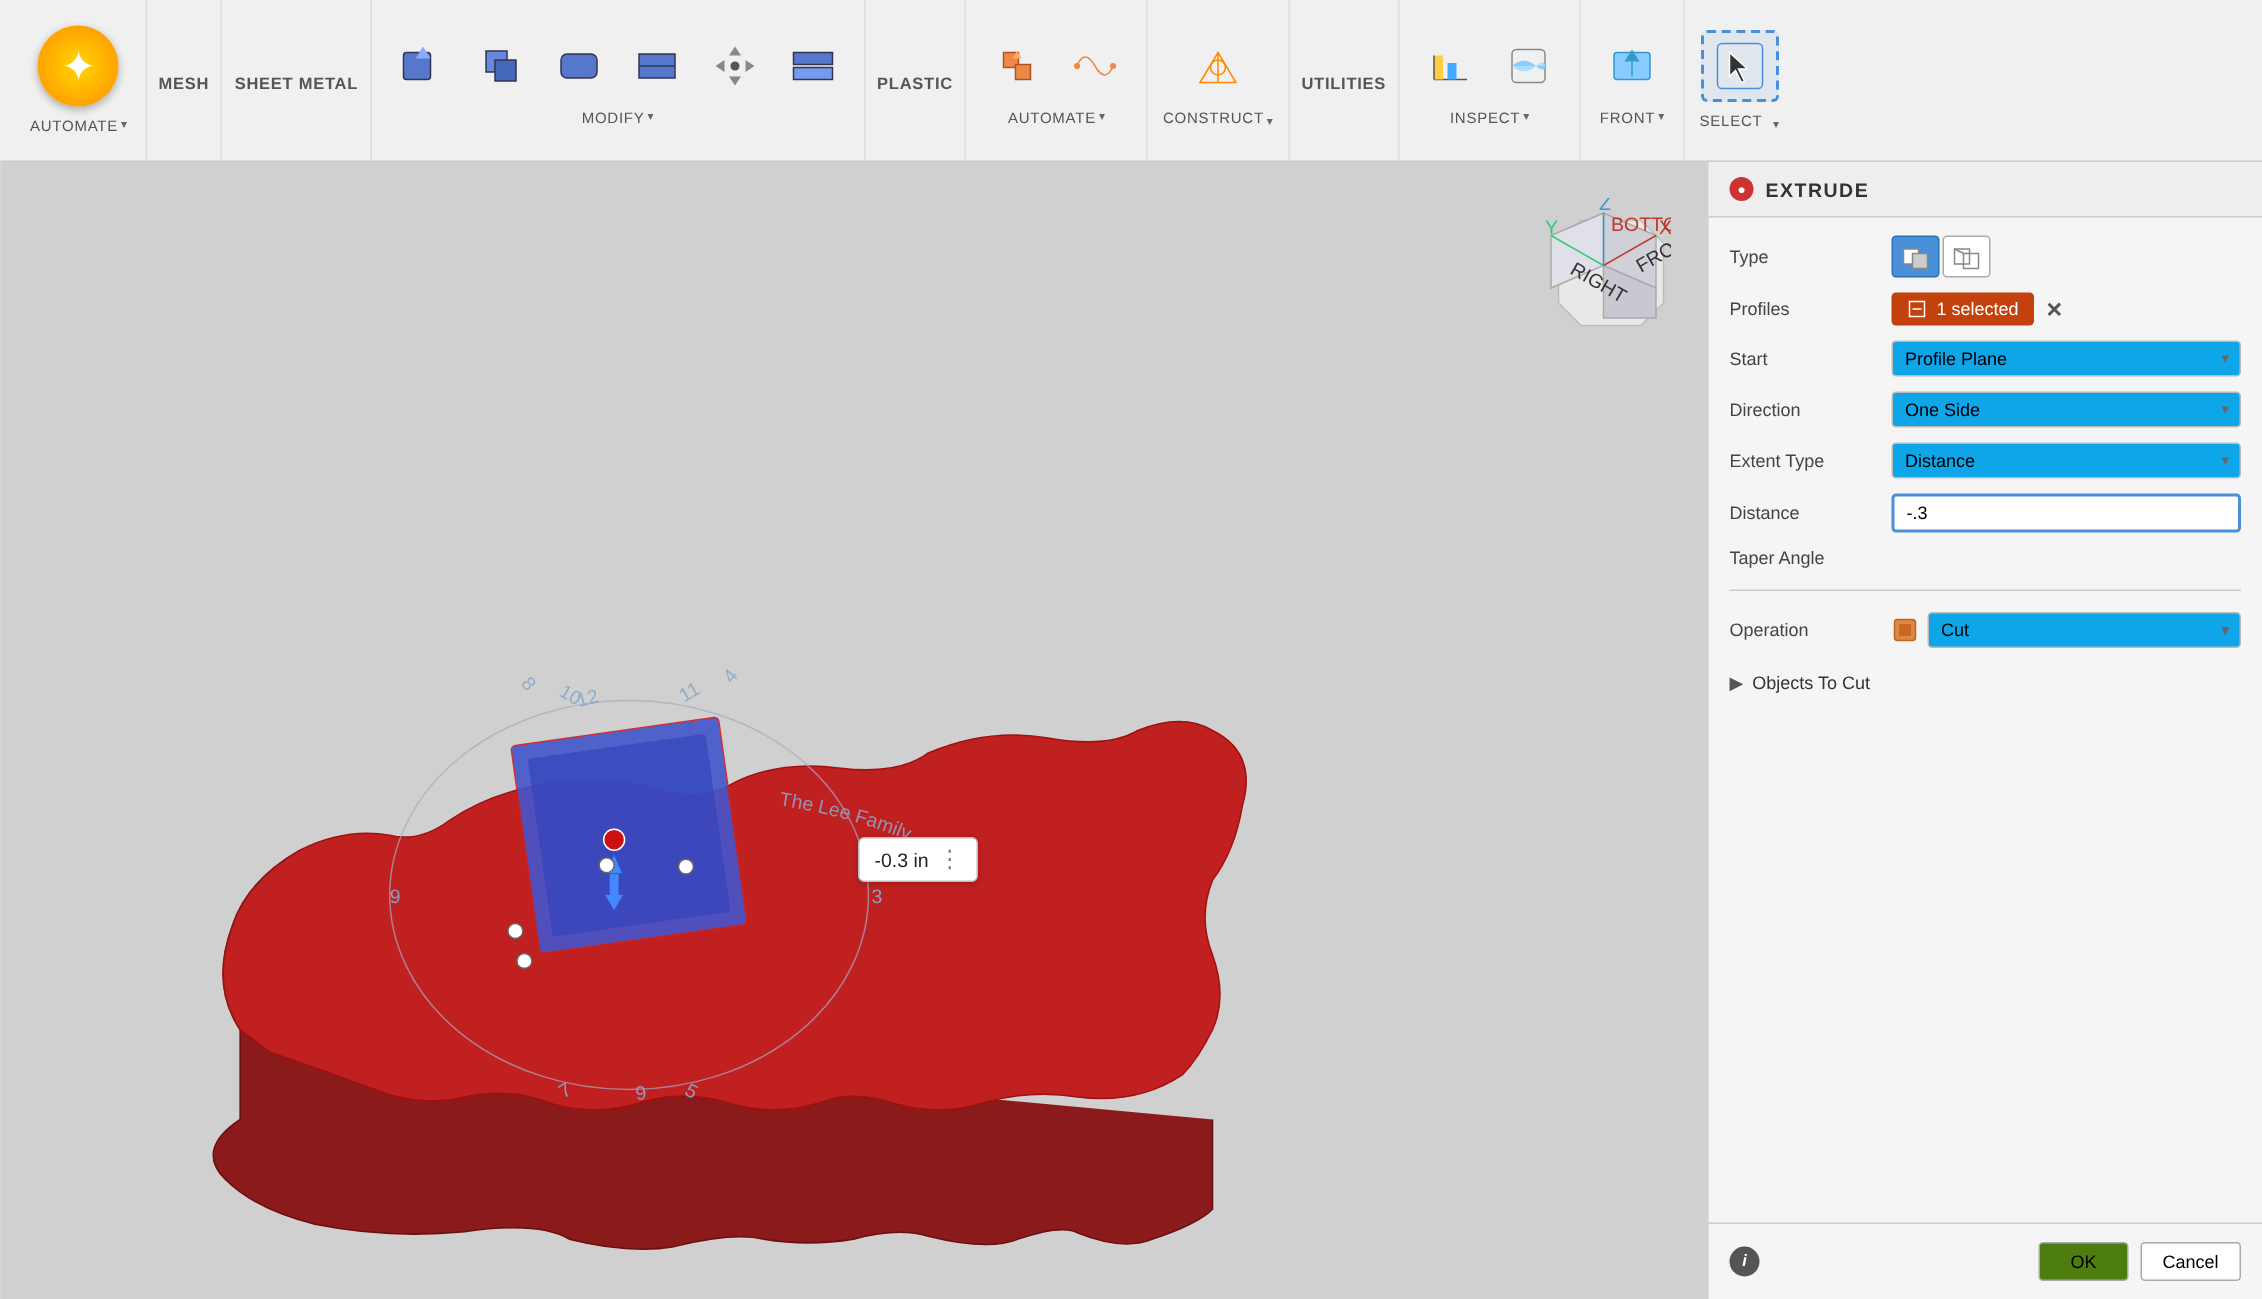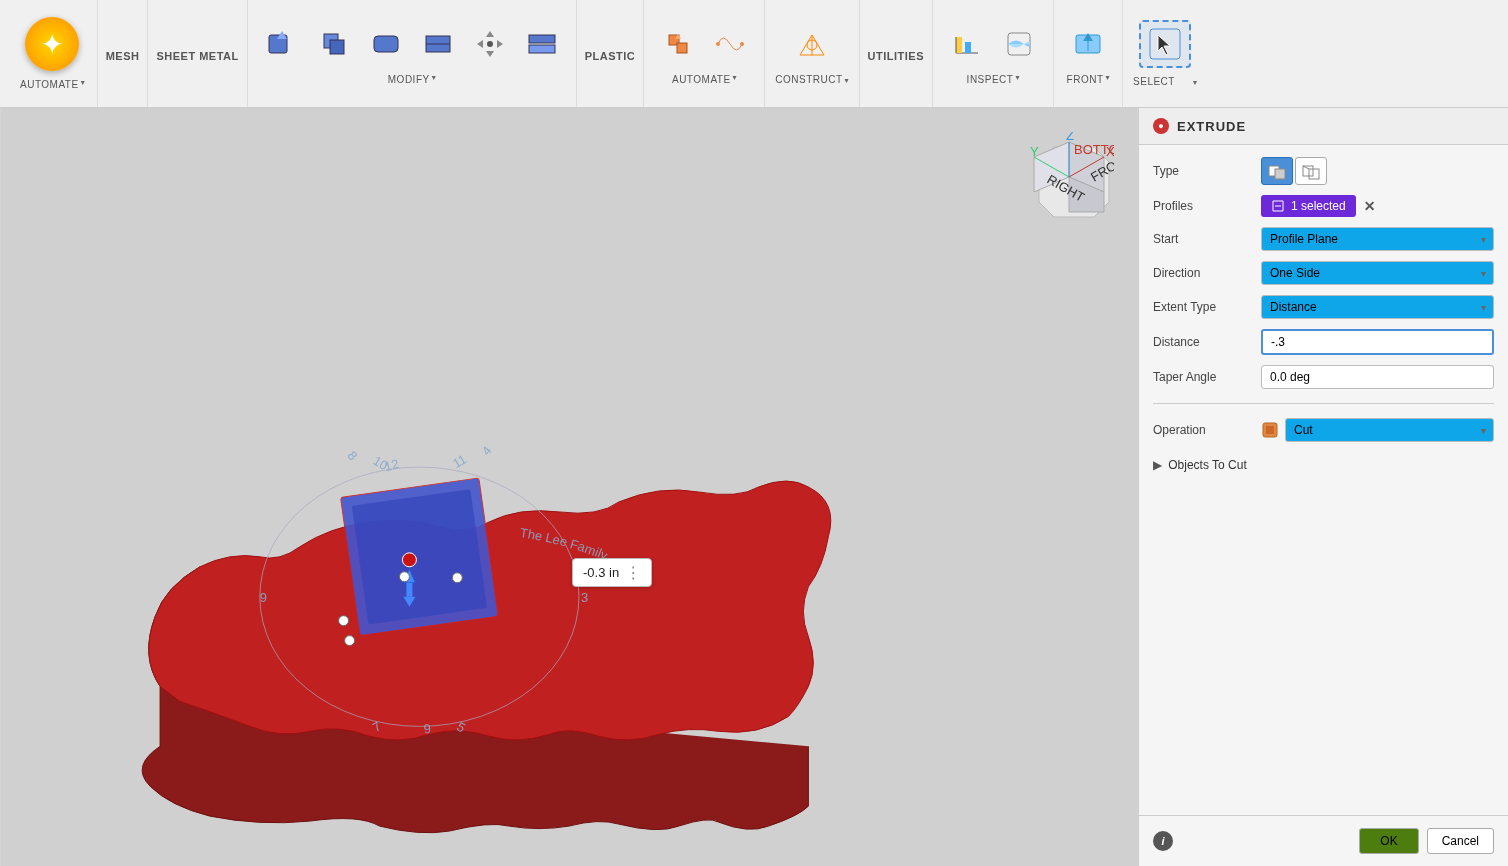--- a/index.html
+++ b/index.html
@@ -41,21 +41,21 @@
     .field-row { display: flex; align-items: center; gap: 8px; }
     .field-label { width: 100px; font-size: 12px; color: #444; flex-shrink: 0; }
     .field-control { flex: 1; }
 
     
     .type-btn-group { display: flex; gap: 2px; }
     .type-btn { width: 32px; height: 28px; border: 1px solid #aaa; background: white; cursor: pointer; display: flex; align-items: center; justify-content: center; border-radius: 3px; }
     .type-btn.active { background: #4a90d9; border-color: #2a70b9; }
 
     
-    .profiles-btn { display: flex; align-items: center; gap: 6px; background: #6d28d9; border: none; border-radius: 3px; padding: 4px 10px; cursor: pointer; color: white; font-size: 12px; justify-content: center; }
+    .profiles-btn { display: flex; align-items: center; gap: 6px; background: #c2410c; border: none; border-radius: 3px; padding: 4px 10px; cursor: pointer; color: white; font-size: 12px; justify-content: center; }
     .profiles-clear { background: none; border: none; cursor: pointer; color: #555; font-size: 14px; font-weight: bold; margin-left: 4px; }
 
     
     .field-select { width: 100%; padding: 4px 8px; border: 1px solid #bbb; border-radius: 3px; background: #0ea5e9; font-size: 12px; appearance: none; cursor: pointer; }
     .select-wrapper { position: relative; flex: 1; }
     .select-wrapper::after { content: '▾'; position: absolute; right: 8px; top: 50%; transform: translateY(-50%); color: #666; pointer-events: none; font-size: 10px; }
 
     
     .distance-input { width: 100%; padding: 4px 8px; border: 2px solid #4a90d9; border-radius: 3px; font-size: 12px; outline: none; }
 
@@ -272,21 +272,21 @@
       <div class="toolbar-btn select-btn-active">
         <div class="toolbar-btn-icon">
           <svg width="34" height="34" viewBox="0 0 34 34">
             <rect x="2" y="2" width="30" height="30" rx="3" fill="none" stroke="#4a90d9" strokewidth="2" strokedasharray="4,3"></rect>
 
             <polygon points="10,8 10,24 14,20 18,28 20,27 16,19 22,19" fill="#333" stroke="white" strokewidth="0.5"></polygon>
           </svg>
         </div>
       </div>
     </div>
-    <div style="display:flex;align-items:flex-end;gap:18px;">
+    <div style="display:flex;align-items:flex-end;gap:7px;">
       <span class="toolbar-section-label">SELECT</span>
       <span class="toolbar-dropdown-arrow">▾</span>
     </div>
   </div>
 
 </div>
 
 <div class="main-area">
 
   <div class="viewport">
@@ -485,23 +485,20 @@
 
       <div class="field-row">
         <span class="field-label">Distance</span>
         <div class="field-control">
           <input type="text" class="distance-input" value="-.3" style="">
         </div>
       </div>
 
       <div class="field-row">
         <span class="field-label">Taper Angle</span>
-        <div class="field-control">
-          <input type="text" class="taper-input" value="0.0 deg" style="">
-        </div>
       </div>
 
       <hr style="border:none;border-top:1px solid #ccc;margin:4px 0;">
 
       <div class="field-row">
         <span class="field-label">Operation</span>
         <div class="select-wrapper field-control" style="display:flex;align-items:center;gap:6px;">
           <svg width="18" height="18" viewBox="0 0 18 18" style="flex-shrink:0;">
             <rect x="2" y="2" width="14" height="14" rx="2" fill="#dd8844" stroke="#bb6622" strokewidth="1"></rect>
             <rect x="5" y="5" width="8" height="8" fill="#cc6622"></rect>

